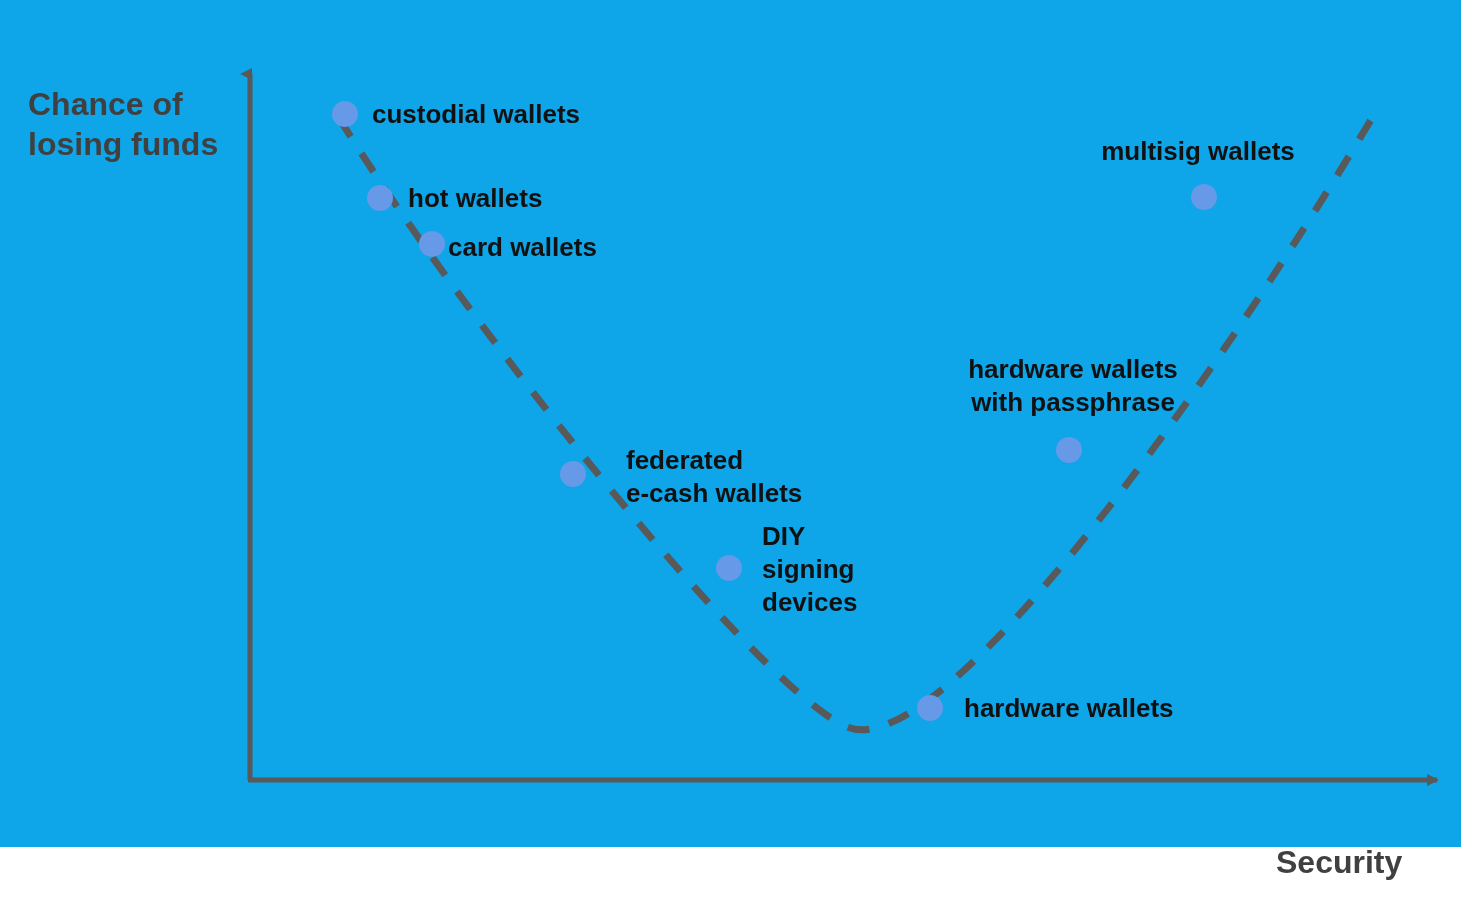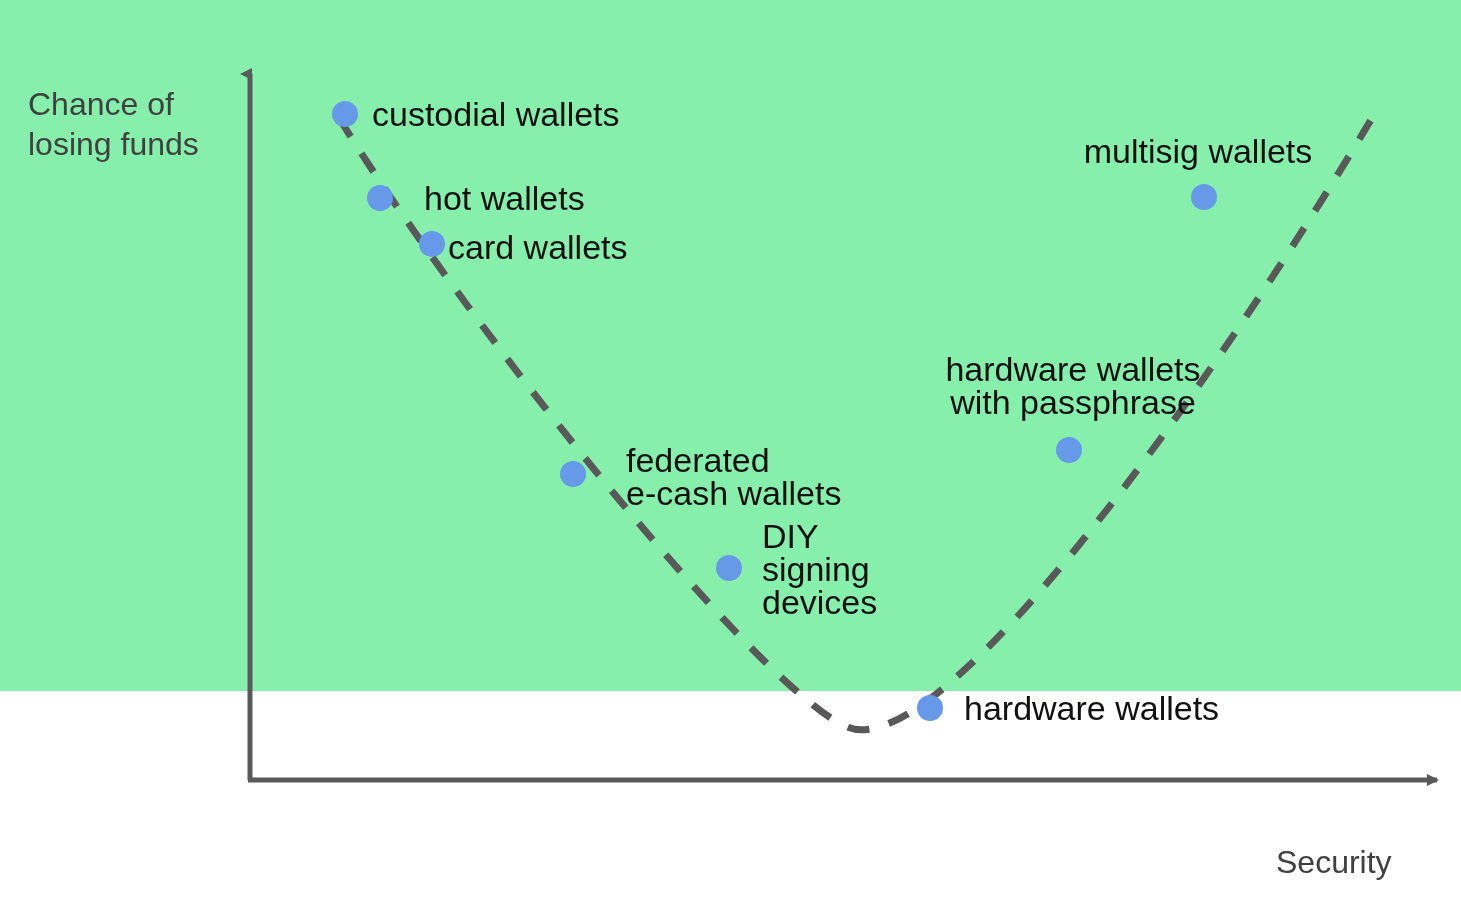--- a/index.html
+++ b/index.html
@@ -10,22 +10,23 @@
   }
   body {
     font-family: "Liberation Sans", sans-serif;
     width: 1461px;
     height: 905px;
     overflow: hidden;
   }
   #chart-root {
     position: relative;
     width: 1461px;
-    height: 691px;
-    background: #86efac;
+    height: 847px;
+    background: #0ea5e9;
+    font-weight: bold;
   }
   #chart-svg {
     position: absolute;
     left: 0;
     top: 0;
     width: 1461px;
     height: 905px;
   }
   .axis-title {
     position: absolute;
@@ -40,21 +41,21 @@
     top: 84px;
     text-align: left;
   }
   #x-axis-title {
     left: 1276px;
     top: 842px;
   }
   .point-label {
     position: absolute;
     color: #111111;
-    font-size: 34px;
+    font-size: 26px;
     line-height: 33px;
     white-space: pre-line;
   }
   .point-label.anchor-left {
     text-align: left;
   }
   .point-label.anchor-center {
     text-align: center;
     transform: translateX(-50%);
   }
@@ -92,21 +93,21 @@
       </g>
   </svg>
 
   <div class="axis-title" id="y-axis-title">Chance of
 losing funds</div>
 
   <div class="axis-title" id="x-axis-title">Security</div>
 
   <div id="labels-layer">
       <div class="point-label anchor-left" style="left: 372px; top: 98px; color: rgb(17, 17, 17);">custodial wallets</div>
-      <div class="point-label anchor-left" style="left: 408px; top: 182px; color: rgb(17, 17, 17); margin-left: 16px;">hot wallets</div>
+      <div class="point-label anchor-left" style="left: 408px; top: 182px; color: rgb(17, 17, 17);">hot wallets</div>
       <div class="point-label anchor-left" style="left: 448px; top: 231px; color: rgb(17, 17, 17);">card wallets</div>
       <div class="point-label anchor-left" style="left: 607px; top: 444px; color: rgb(17, 17, 17); margin-left: 19px;">federated
 e-cash wallets</div>
       <div class="point-label anchor-left" style="left: 762px; top: 520px; color: rgb(17, 17, 17);">DIY
 signing
 devices</div>
       <div class="point-label anchor-left" style="left: 964px; top: 692px; color: rgb(17, 17, 17);">hardware wallets</div>
       <div class="point-label anchor-center" style="left: 1073px; top: 353px; color: rgb(17, 17, 17);">hardware wallets
 with passphrase</div>
       <div class="point-label anchor-center" style="left: 1198px; top: 135px; color: rgb(17, 17, 17); text-align: center;">multisig wallets</div>

